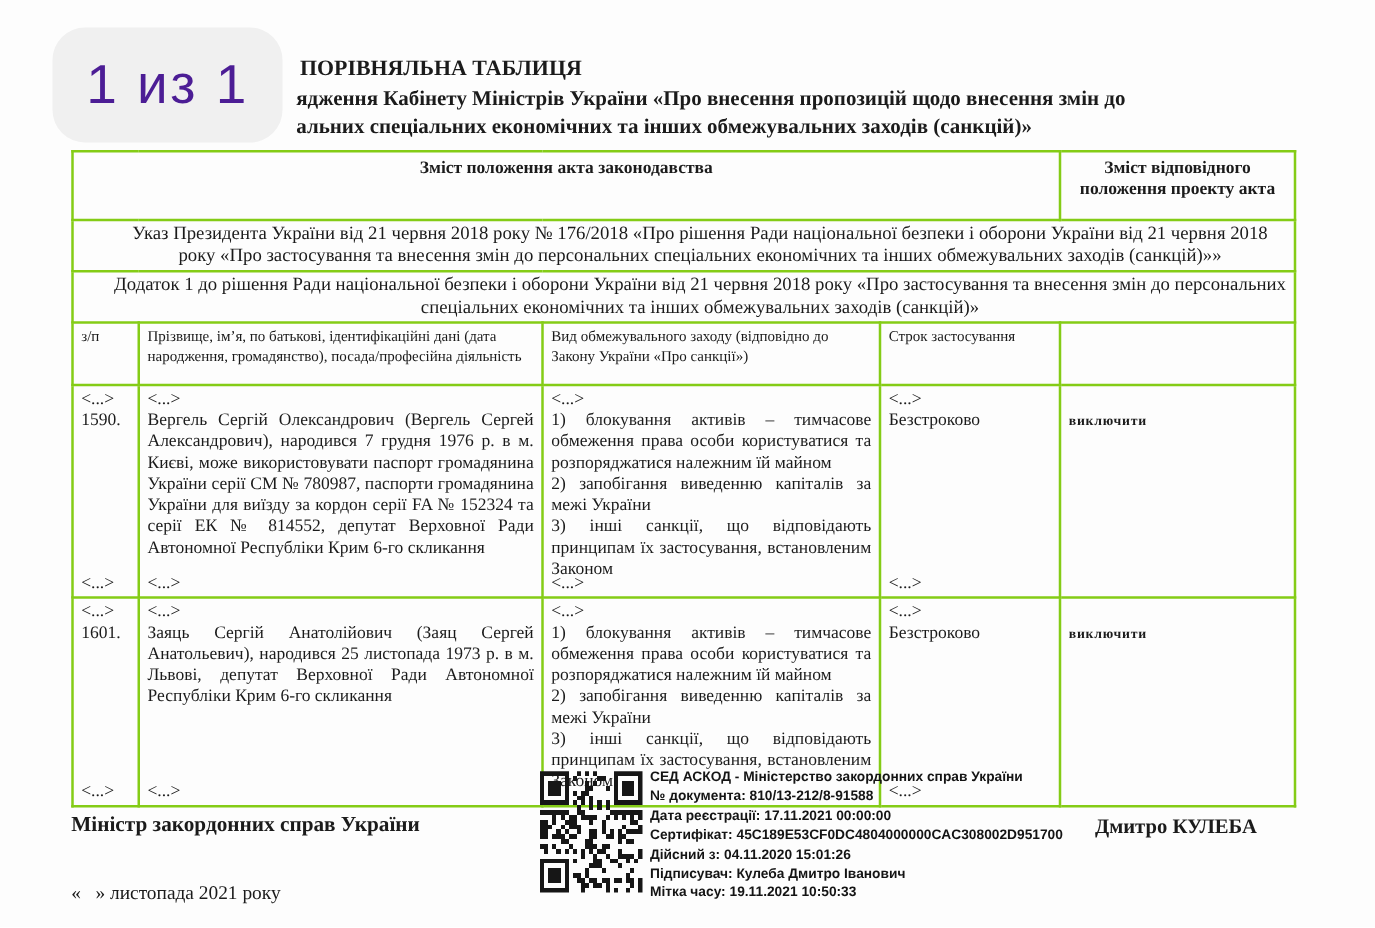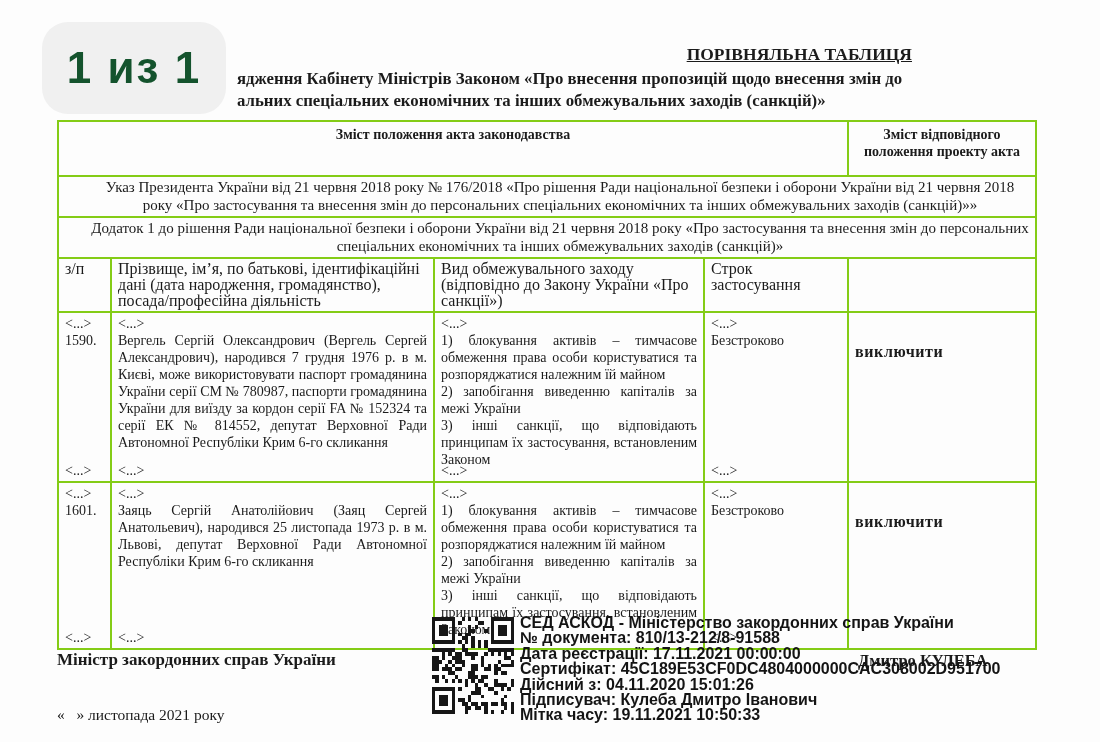--- a/index.html
+++ b/index.html
@@ -7,68 +7,68 @@
     position:relative; width:1100px; height:742px; background:#fdfdfd;
     font-family:"Liberation Serif", serif; color:#1b1b1b; overflow:hidden;
   }
   
   .badge{
     position:absolute; left:42px; top:22px; width:184px; height:92px;
     background:#f0f0f0; border-radius:26px; z-index:30;
     display:flex; align-items:center; justify-content:center;
   }
   .badge span{
-    font-family:"Liberation Sans", sans-serif; font-weight:bold;
-    font-size:44px; color:#14532d; letter-spacing:2px;
+    font-family:"Liberation Sans", sans-serif; font-weight:normal;
+    font-size:44px; color:#4c1d95; letter-spacing:2px;
   }
   
-  .t1{position:absolute; left:240px; top:44px; width:672px; text-align:right;
-      font-weight:bold; font-size:17.5px; white-space:nowrap;text-decoration:underline;}
+  .t1{position:absolute; left:240px; top:44px; width:672px; text-align:left;
+      font-weight:bold; font-size:17.5px; white-space:nowrap;}
   .t2{position:absolute; left:237px; top:69px; font-weight:bold; font-size:16.8px; white-space:nowrap;}
   .t3{position:absolute; left:237px; top:91px; font-weight:bold; font-size:16.8px; white-space:nowrap;}
   
   table.cmp{
     position:absolute; left:57px; top:120px; width:978px;
     border-collapse:collapse; table-layout:fixed;
   }
   table.cmp td{
     border:2px solid #84cc16; vertical-align:top; position:relative;
     padding:2px 6px; font-size:14px; line-height:17px;
   }
   tr.r-head td{font-weight:bold; text-align:center; line-height:17px; padding-top:4px;}
   tr.r-head{height:55px;}
   tr.r-law td{text-align:center; font-size:15px; line-height:17.5px; padding-top:2px;padding-left:32px;}
   tr.r-law1{height:37px;} tr.r-law2{height:36px;margin-left:14px;}
   tr.r-cols{height:50px;}
-  tr.r-cols td{line-height:16px; font-size:16px;}
+  tr.r-cols td{line-height:16px; font-size:12px;}
   tr.r-d1{height:170px;} tr.r-d2{height:167px;}
   .just{text-align:justify;}
   .ell{font-size:14px;}
   .ell.bot{position:absolute; bottom:2px; left:6px;}
-  .action{font-weight:bold; font-size:16px; letter-spacing:0.6px; margin-top:28px;}
+  .action{font-weight:bold; font-size:11px; letter-spacing:0.6px; margin-top:18px;}
   
   .sig-title{position:absolute; left:57px; top:650px; font-weight:bold; font-size:17px;}
   .sig-date{position:absolute; left:57px; top:706px; font-size:15.5px; white-space:pre;}
-  .sig-name{position:absolute; left:858px; top:651px; font-weight:bold; font-size:16.5px;}
+  .sig-name{position:absolute; left:876px; top:651px; font-weight:bold; font-size:16.5px;}
   
   .stamp{position:absolute; left:430px; top:612px; width:620px; height:128px; z-index:20;}
   .stamp svg{position:absolute; left:2px; top:5px;}
   .stamp-lines{
     position:absolute; left:90px; top:3px;
     font-family:"Liberation Sans", sans-serif; font-weight:bold;
-    font-size:16px; line-height:15.4px; color:#141414; white-space:nowrap;
+    font-size:11px; line-height:15.4px; color:#141414; white-space:nowrap;
   }
 </style>
 </head>
 <body>
 
 <div class="page">
 
   <div class="t1">ПОРІВНЯЛЬНА ТАБЛИЦЯ</div>
-  <div class="t2">ядження Кабінету Міністрів Законом «Про внесення пропозицій щодо внесення змін до</div>
+  <div class="t2">ядження Кабінету Міністрів України «Про внесення пропозицій щодо внесення змін до</div>
   <div class="t3">альних спеціальних економічних та інших обмежувальних заходів (санкцій)»</div>
 
   <div class="badge">
     <span>1 из 1</span>
   </div>
 
   <table class="cmp">
     <colgroup>
       <col style="width:53px">
         <col style="width:323px">

